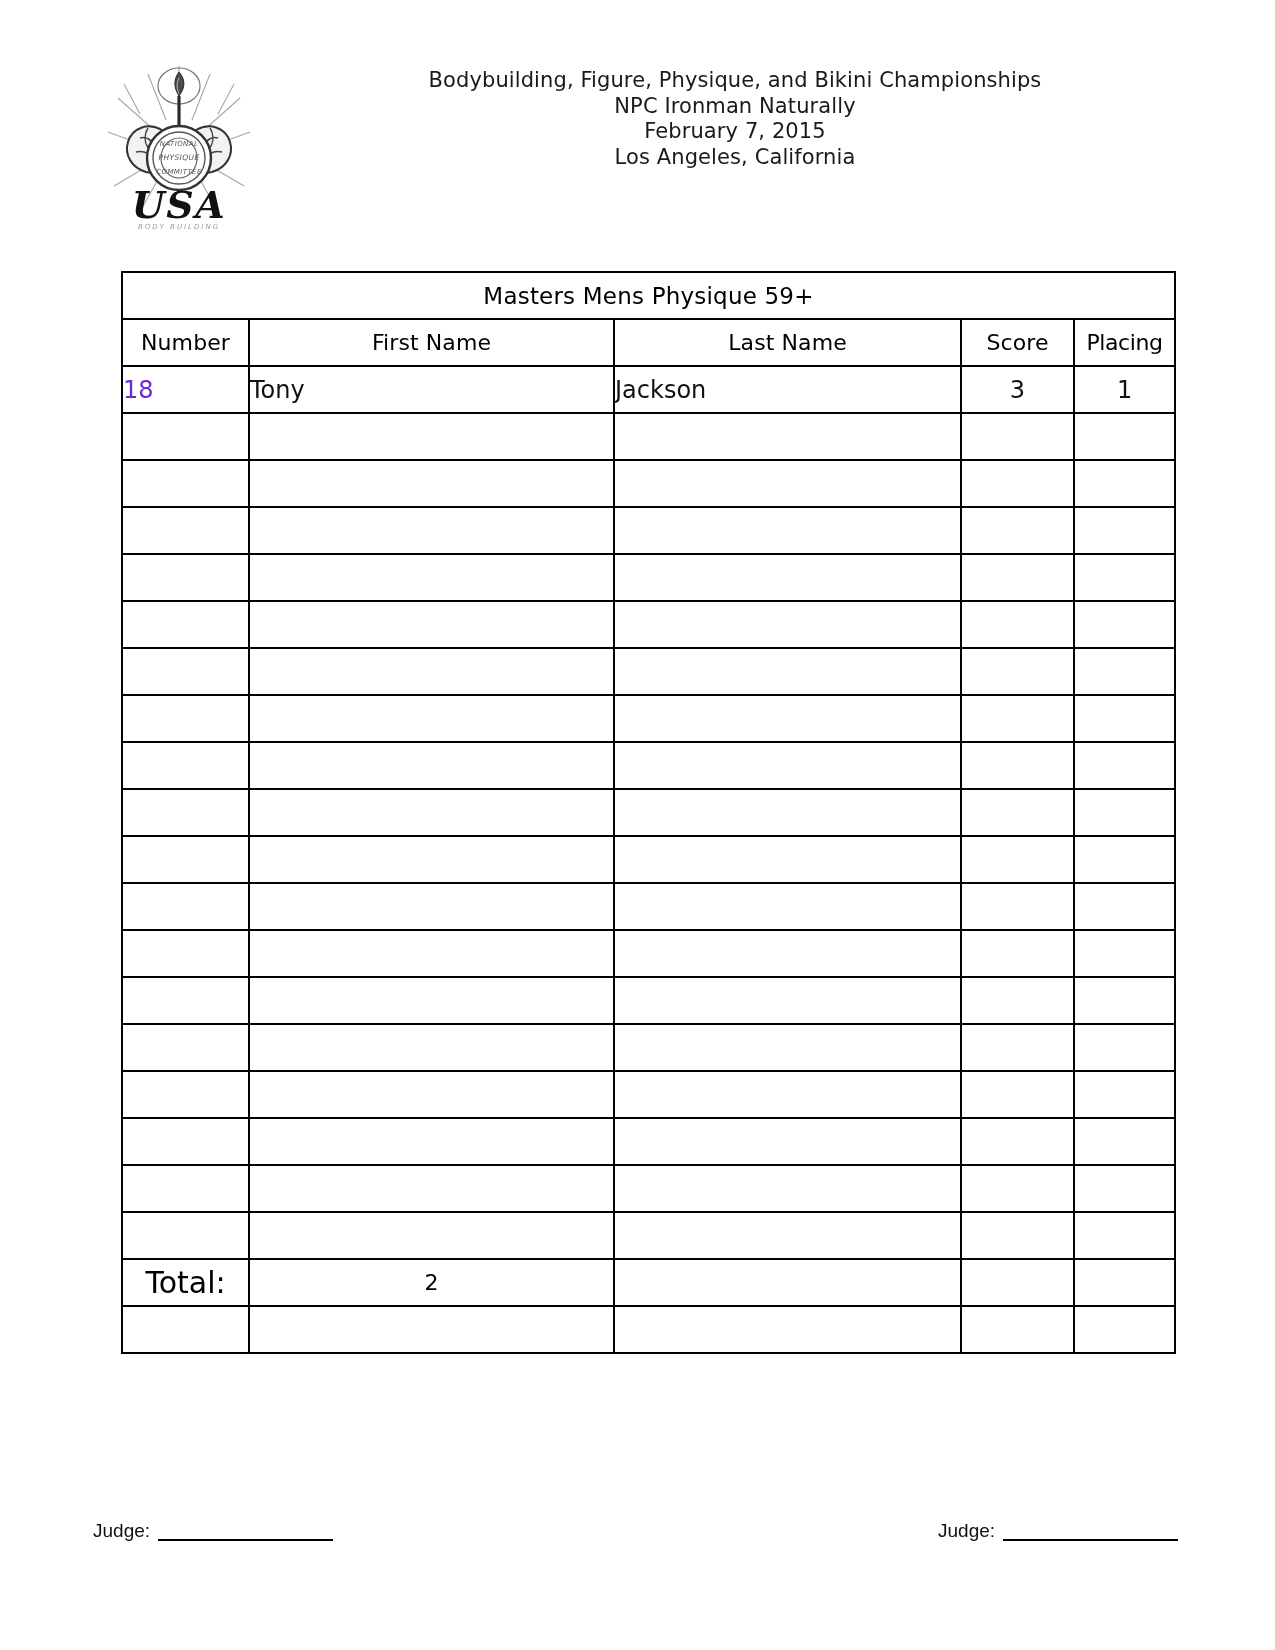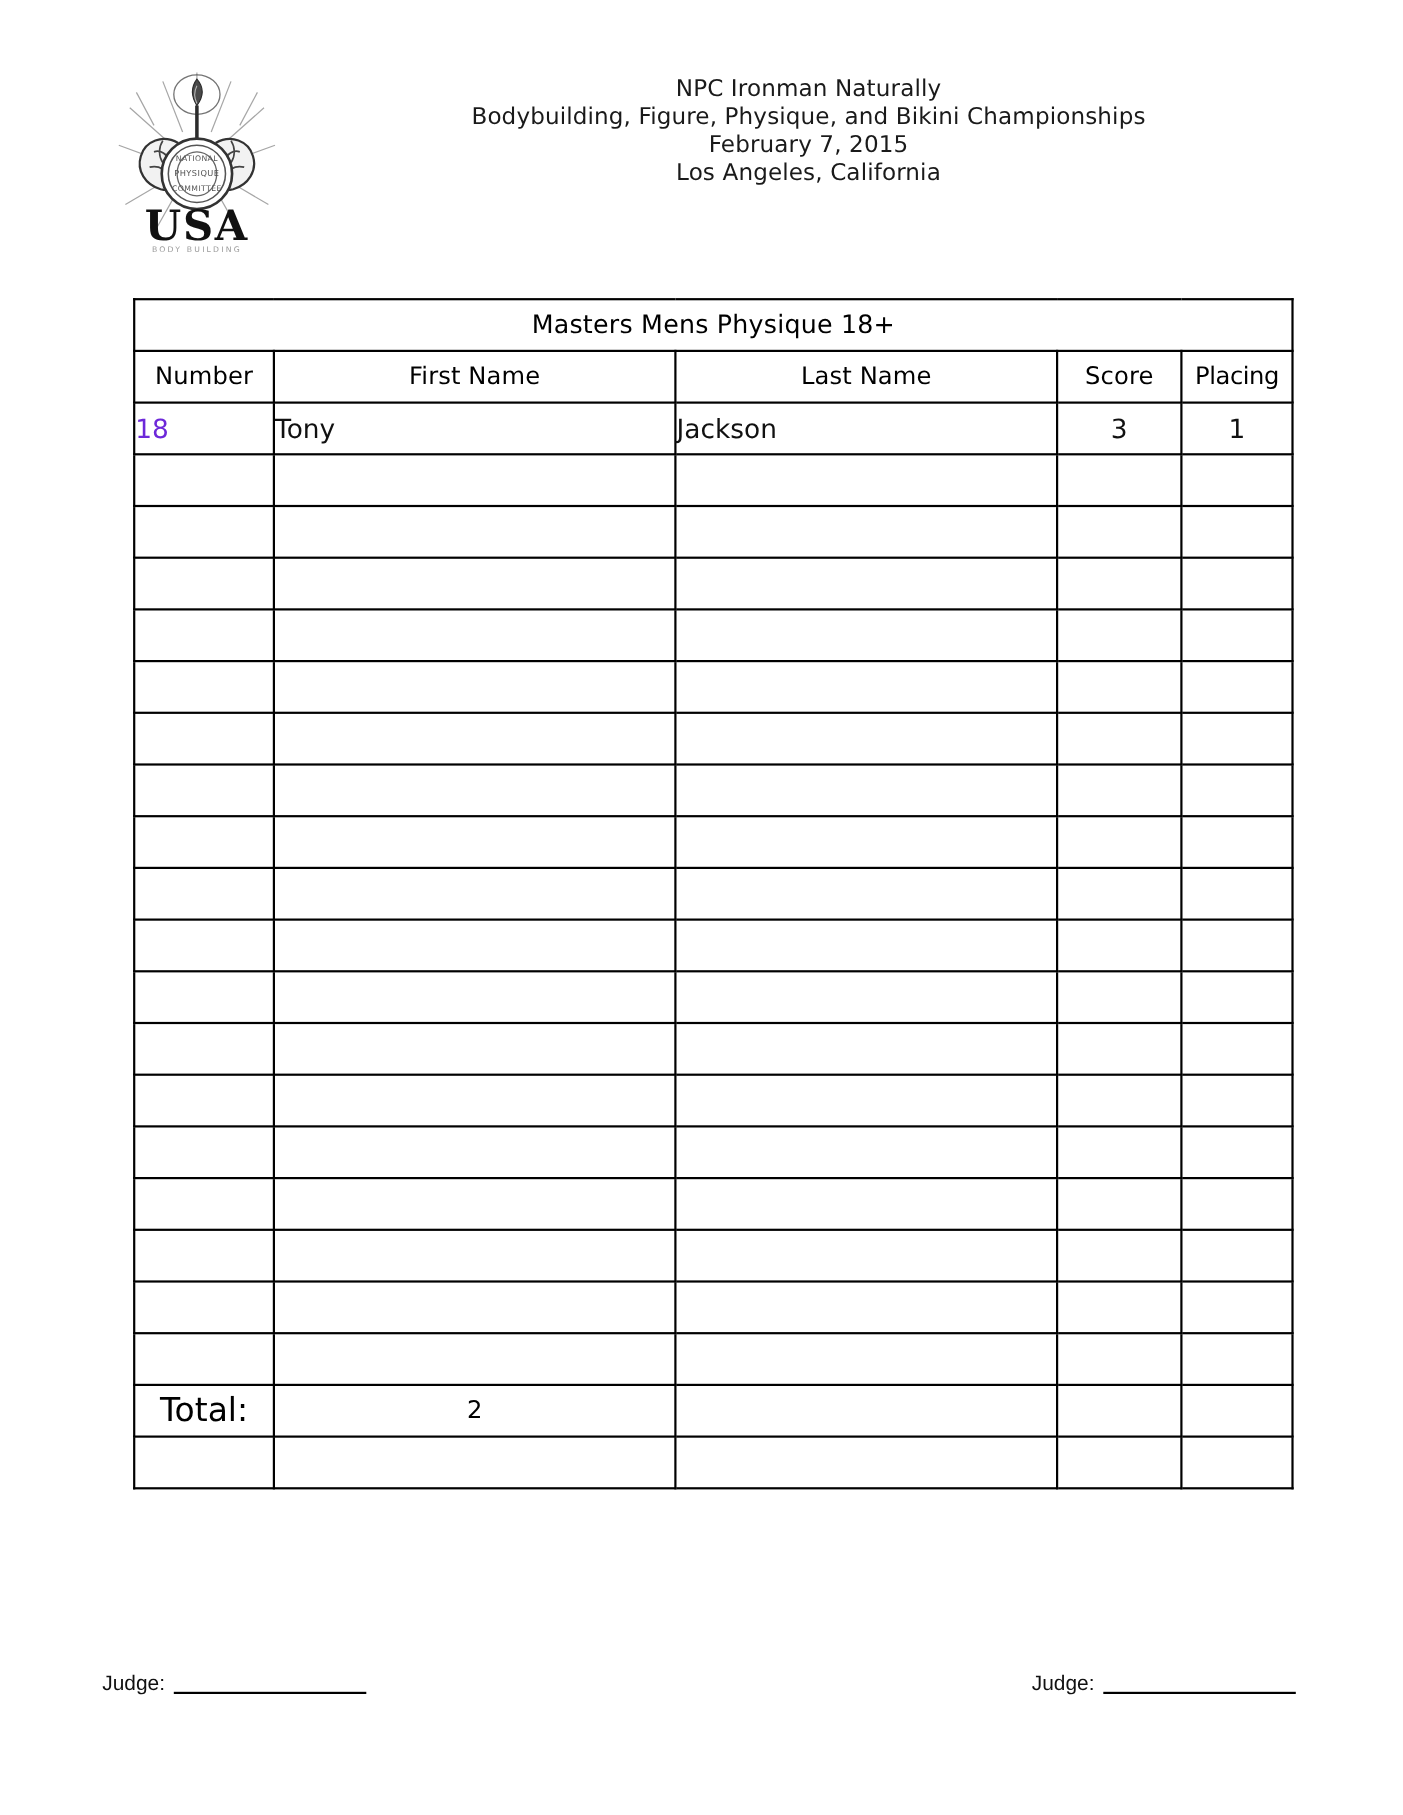--- a/index.html
+++ b/index.html
@@ -20,20 +20,21 @@
   .page-header {
     position: relative;
     height: 215px;
   }
   .logo-wrap {
     position: absolute;
     left: 104px;
     top: 58px;
     width: 150px;
     height: 175px;
+    font-style: italic;
   }
   .logo-wrap svg { display: block; }
 
   .header-text {
     position: absolute;
     left: 255px;
     top: 68px;
     width: 960px;
     text-align: center;
     font-size: 21px;
@@ -186,39 +187,39 @@
         <text x="75" y="88" font-size="7" letter-spacing="0.4">NATIONAL</text>
         <text x="75" y="102" font-size="7.5" letter-spacing="0.4">PHYSIQUE</text>
         <text x="75" y="116" font-size="7" letter-spacing="0.4">COMMITTEE</text>
       </g>
       <text x="75" y="160" font-family="DejaVu Serif, serif" font-size="38" font-weight="bold" text-anchor="middle" fill="#111" letter-spacing="1.5">USA</text>
       <text x="75" y="171" font-family="DejaVu Sans, sans-serif" font-size="7" text-anchor="middle" fill="#9a9a9a" letter-spacing="2">BODY BUILDING</text>
     </svg>
   </div>
 
   <div class="header-text">
+    <div class="line">Bodybuilding, Figure, Physique, and Bikini Championships</div>
     <div class="line">NPC Ironman Naturally</div>
-    <div class="line">Bodybuilding, Figure, Physique, and Bikini Championships</div>
     <div class="line">February 7, 2015</div>
     <div class="line">Los Angeles, California</div>
   </div>
 
 </div>
 
 <table class="sheet-table">
   <colgroup>
     <col class="col-number">
       <col class="col-first">
       <col class="col-last">
     <col class="col-score">
       <col class="col-placing">
   </colgroup>
   <tbody id="table-body">
       <tr>
-        <td class="title-cell" colspan="5">Masters Mens Physique 18+</td>
+        <td class="title-cell" colspan="5">Masters Mens Physique 59+</td>
       </tr>
       <tr>
         <th class="head-cell">Number</th>
         <th class="head-cell">First Name</th>
         <th class="head-cell">Last Name</th>
         <th class="head-cell">Score</th>
         <th class="head-cell tight">Placing</th>
       </tr>
       <tr>
         <td class="cell-num">18</td>

